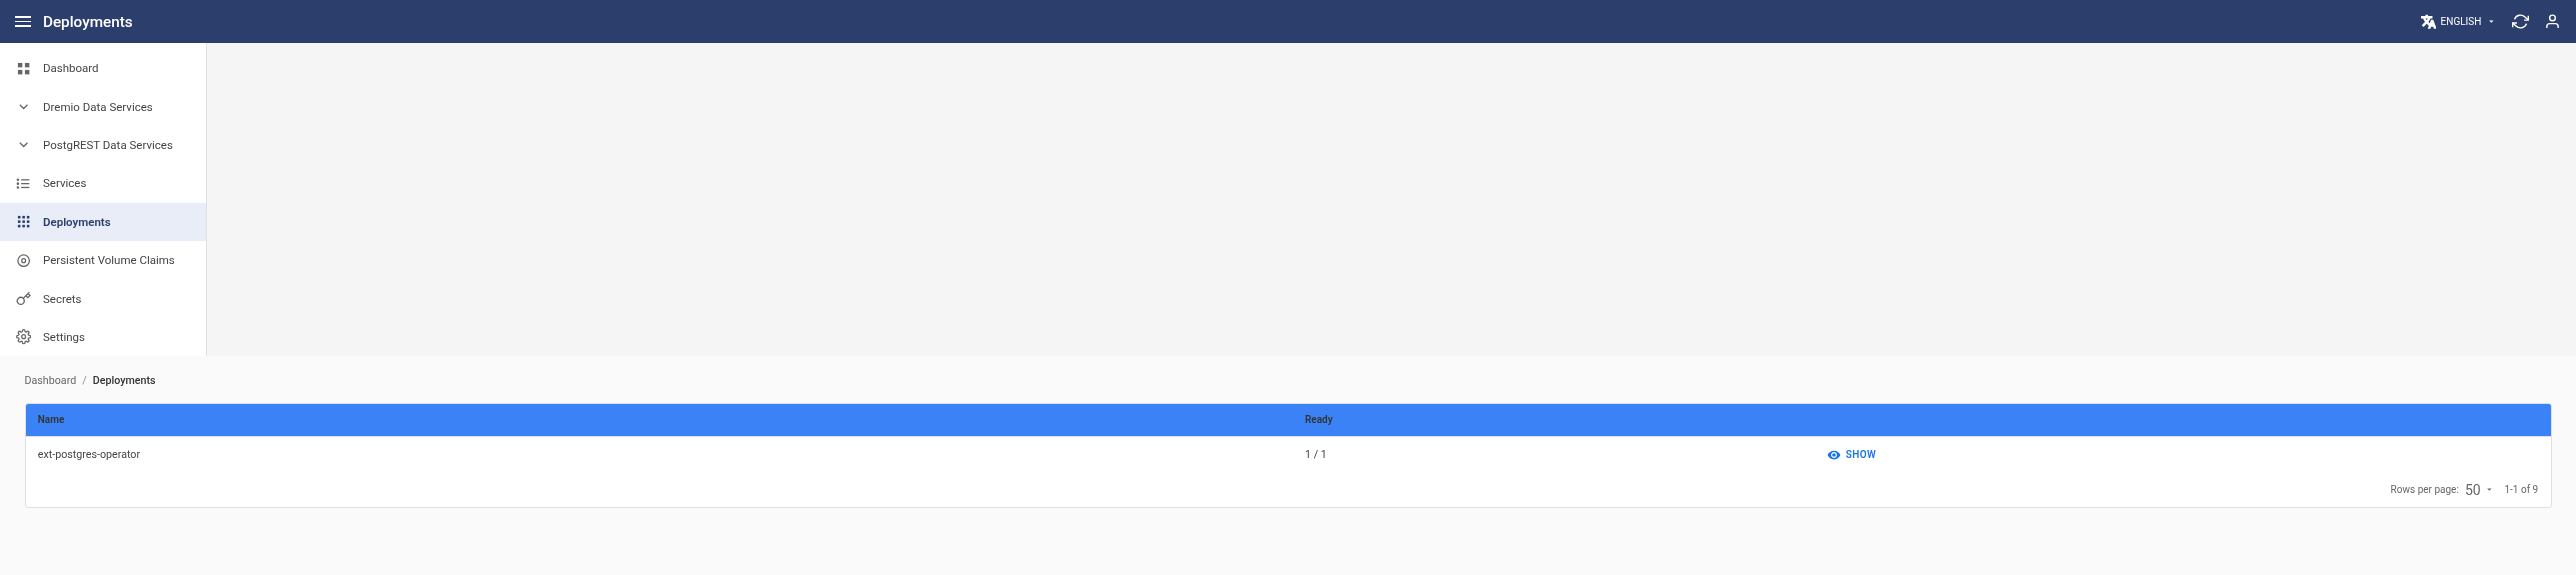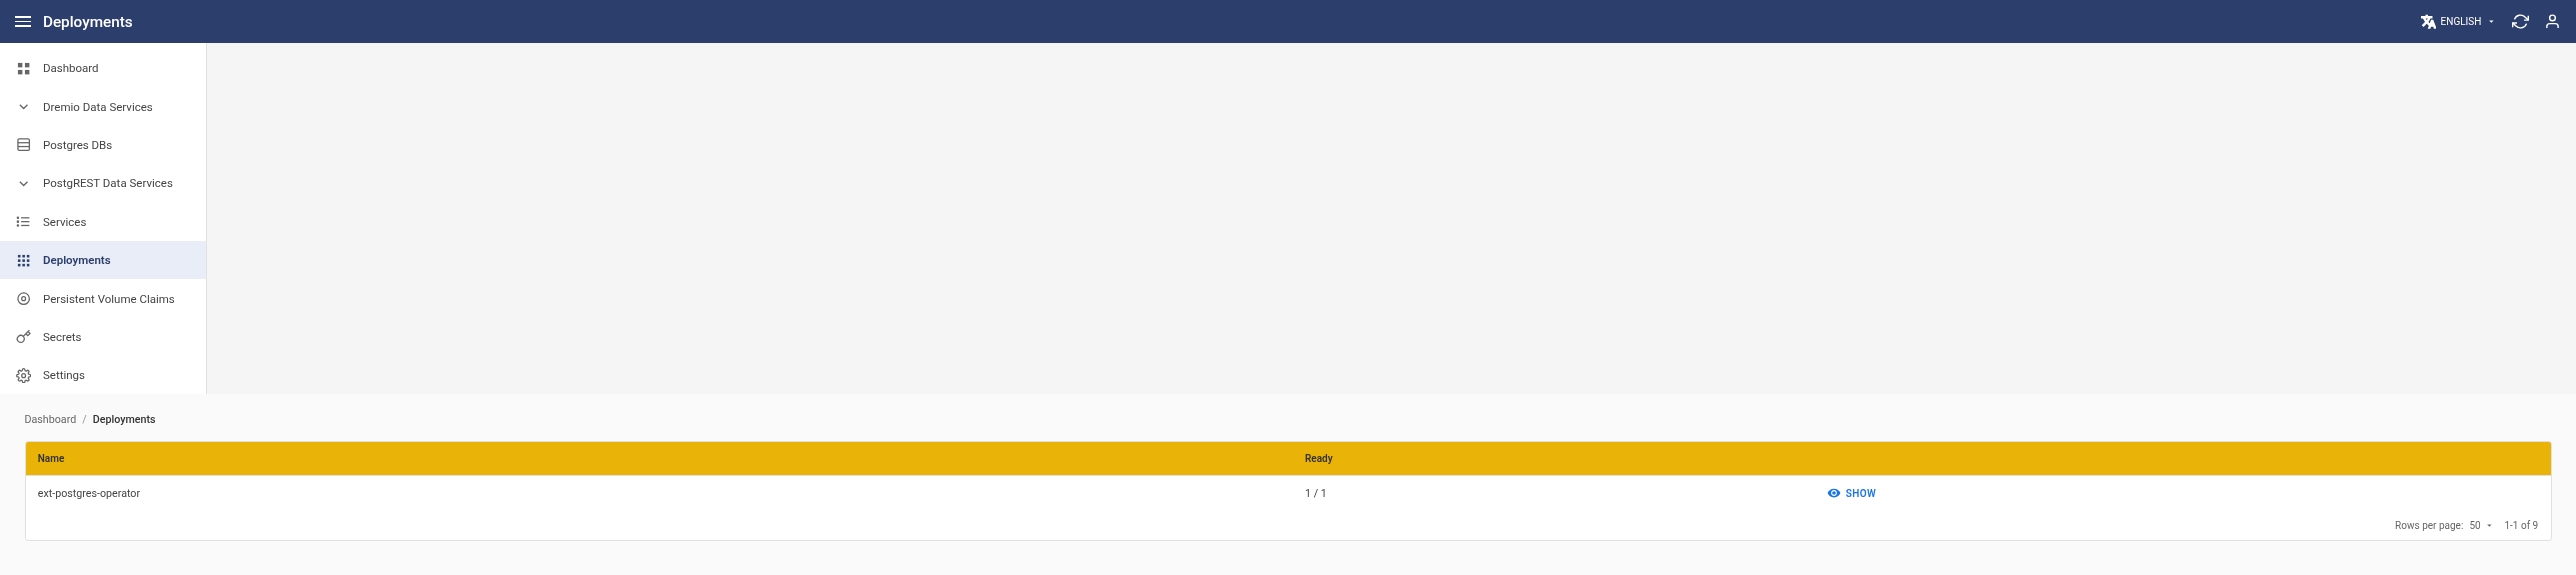--- a/index.html
+++ b/index.html
@@ -171,21 +171,21 @@
     thead tr {
       border-bottom: 0.8px solid #e0e0e0;
     }
 
     th {
       text-align: left;
       padding: 10.7px 12.3px;
       font-weight: 600;
       font-size: 10px;
       color: #333;
-      background: #eab308;
+      background: #3b82f6;
     }
 
     td {
       padding: 10.7px 12.3px;
       font-size: 10.7px;
       color: #444;
       border-bottom: 0.8px solid #f0f0f0;
     }
 
     tr:last-child td {
@@ -220,21 +220,21 @@
       display: flex;
       align-items: center;
       gap: 6.1px;
     }
 
     .rows-select {
       display: flex;
       align-items: center;
       gap: 3.1px;
       cursor: pointer;
-      font-size: 10px;
+      font-size: 14px;
     }
 
     
     svg {
       display: block;
     }
   </style>
 </head>
 <body>
 
@@ -295,30 +295,20 @@
 
     <div class="sidebar-item">
       <div class="sidebar-icon">
         <svg width="15.3" height="15.3" viewBox="0 0 24 24" fill="none" stroke="#666" stroke-width="2">
           <polyline points="6 9 12 15 18 9"></polyline>
         </svg>
       </div>
       <span>Dremio Data Services</span>
     </div>
 
-    <div class="sidebar-item">
-      <div class="sidebar-icon">
-        <svg width="15.3" height="15.3" viewBox="0 0 24 24" fill="none" stroke="#666" stroke-width="2">
-          <rect x="3" y="3" width="18" height="18" rx="2"></rect>
-            <line x1="3" y1="9" x2="21" y2="9"></line>
-            <line x1="3" y1="15" x2="21" y2="15"></line>
-        </svg>
-      </div>
-      <span>Postgres DBs</span>
-    </div>
 
     <div class="sidebar-item">
       <div class="sidebar-icon">
         <svg width="15.3" height="15.3" viewBox="0 0 24 24" fill="none" stroke="#666" stroke-width="2">
           <polyline points="6 9 12 15 18 9"></polyline>
         </svg>
       </div>
       <span>PostgREST Data Services</span>
     </div>
 

